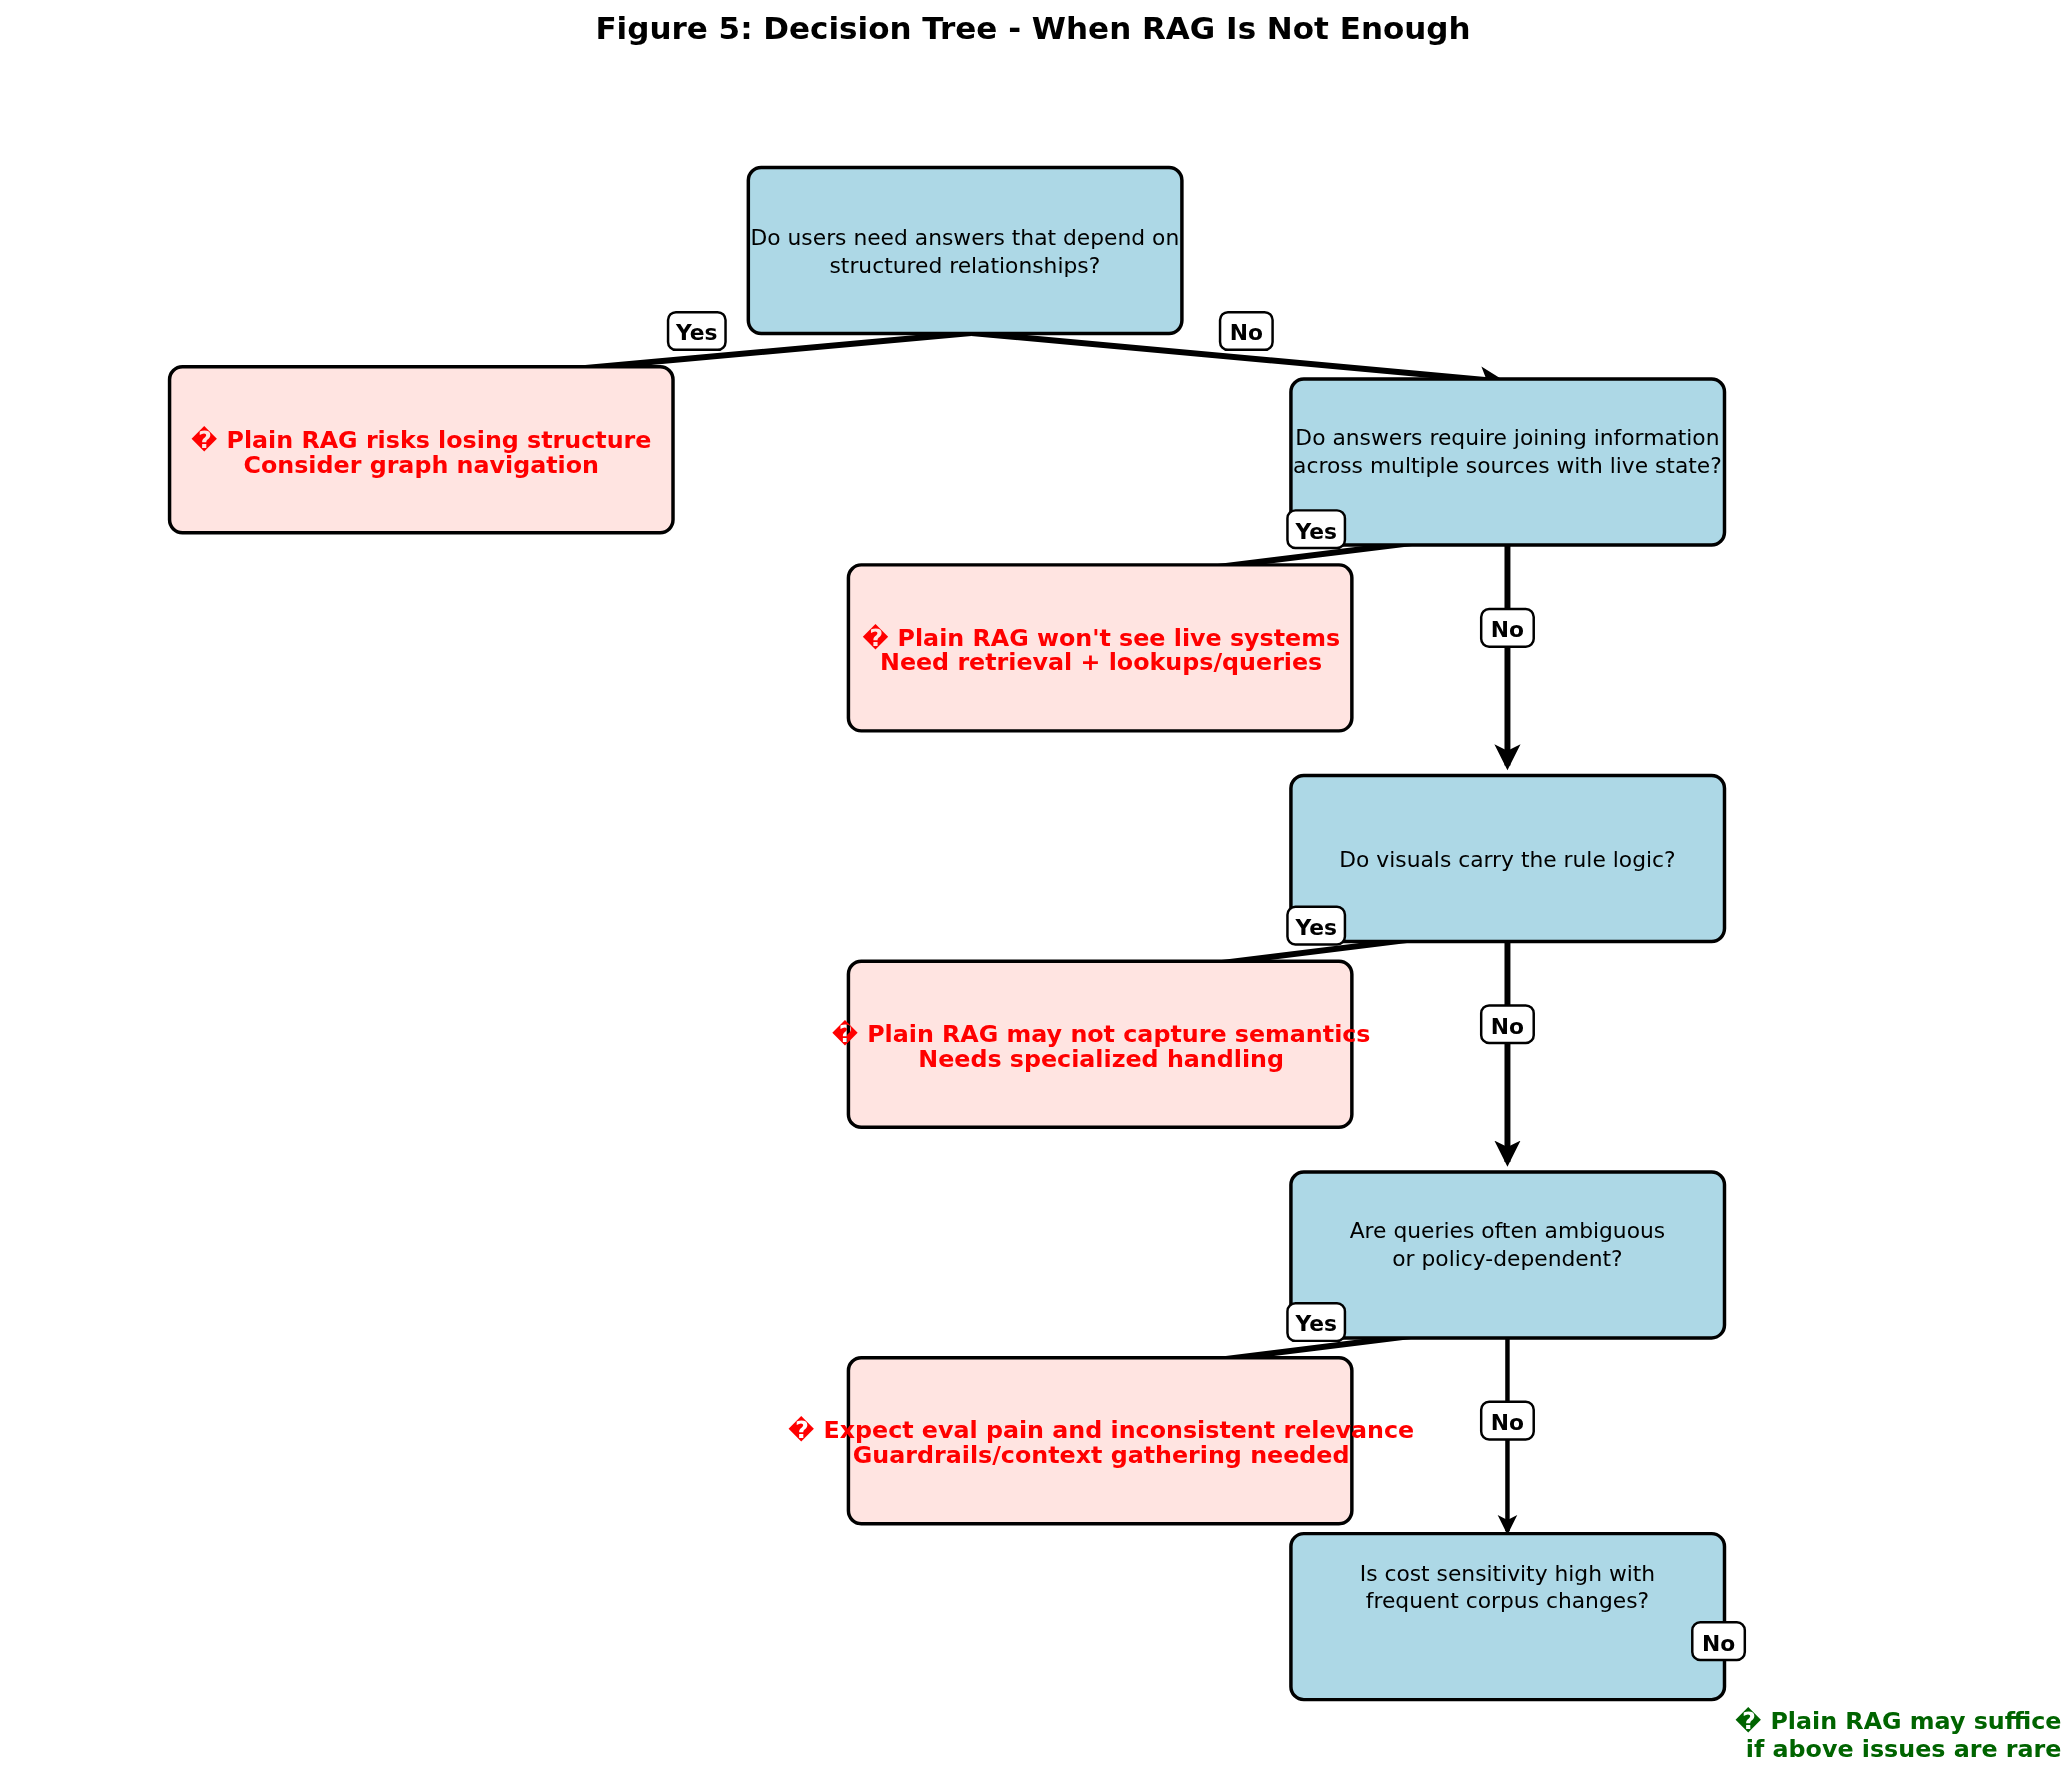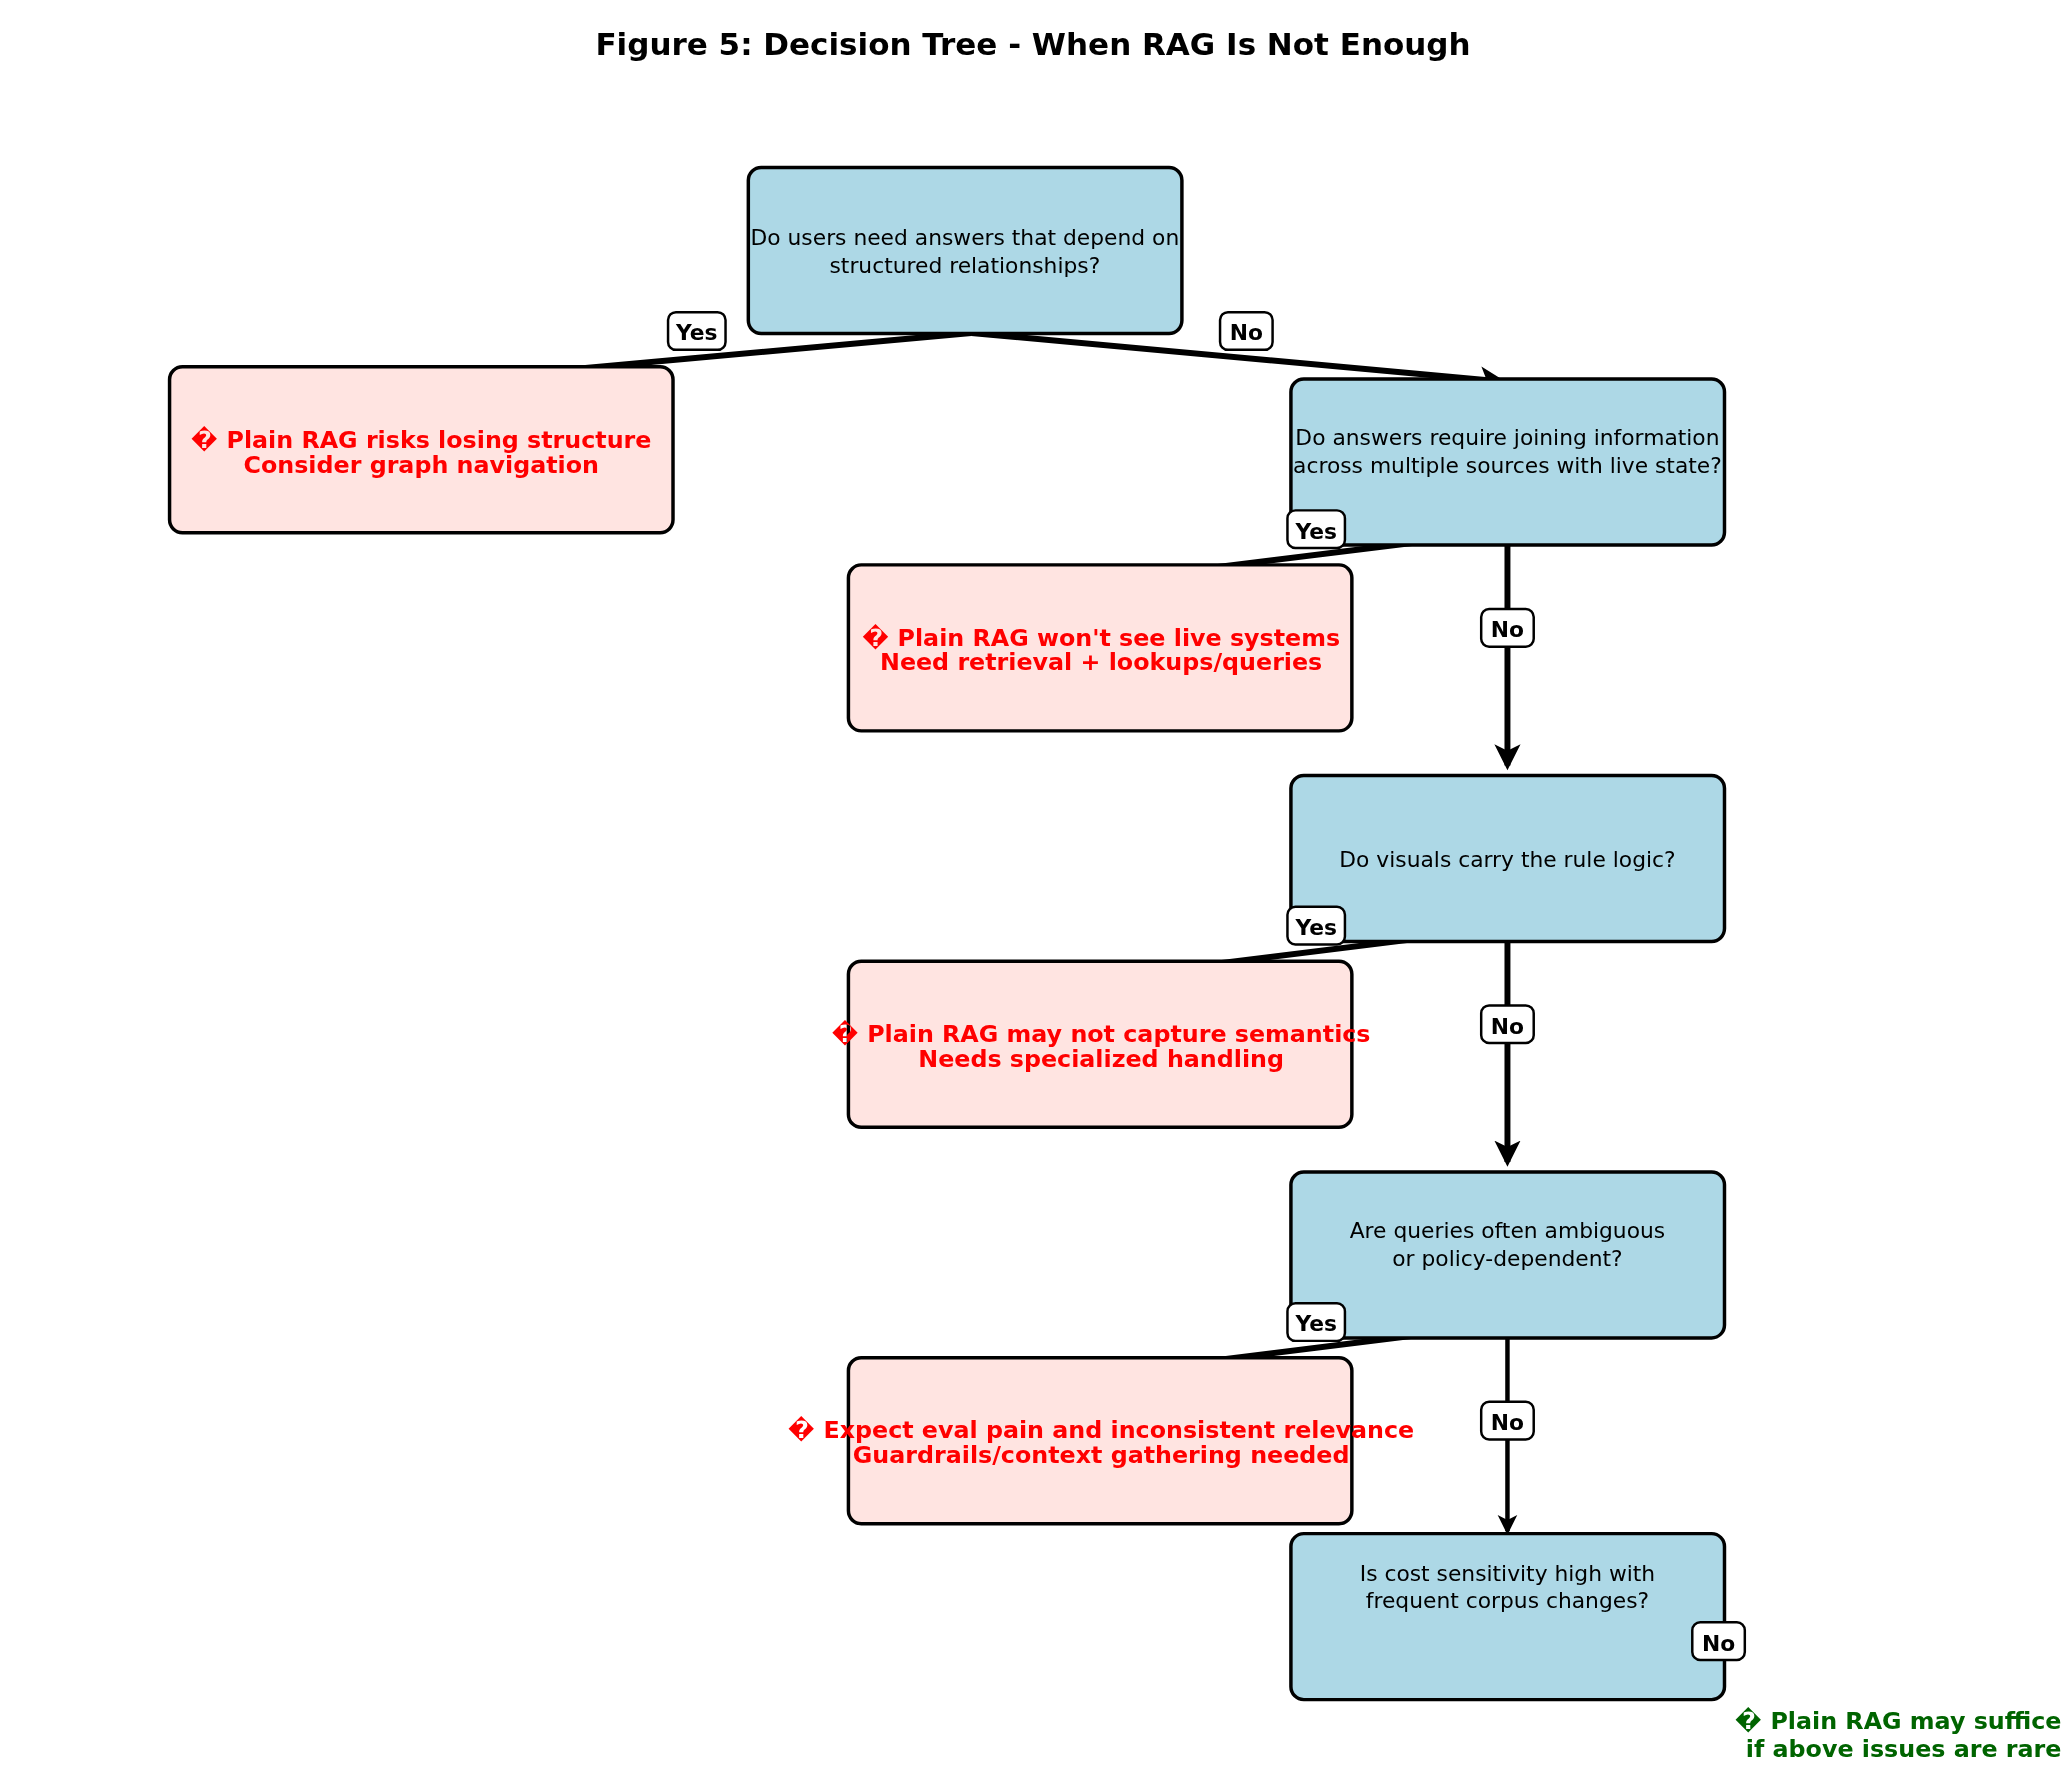--- a/index.html
+++ b/index.html
@@ -9,21 +9,21 @@
   }
   body {
     width: 2066px;
     height: 1768px;
     position: relative;
     overflow: hidden;
     font-family: "DejaVu Sans", sans-serif;
   }
   #figure-title {
     position: absolute;
-    top: 16px;
+    top: 0;
     left: 0;
     width: 2066px;
     text-align: center;
     font-family: "DejaVu Sans", sans-serif;
     font-weight: bold;
     font-size: 31px;
     color: #000000;
     line-height: 1;
     padding-top: 13px;
     box-sizing: border-box;

